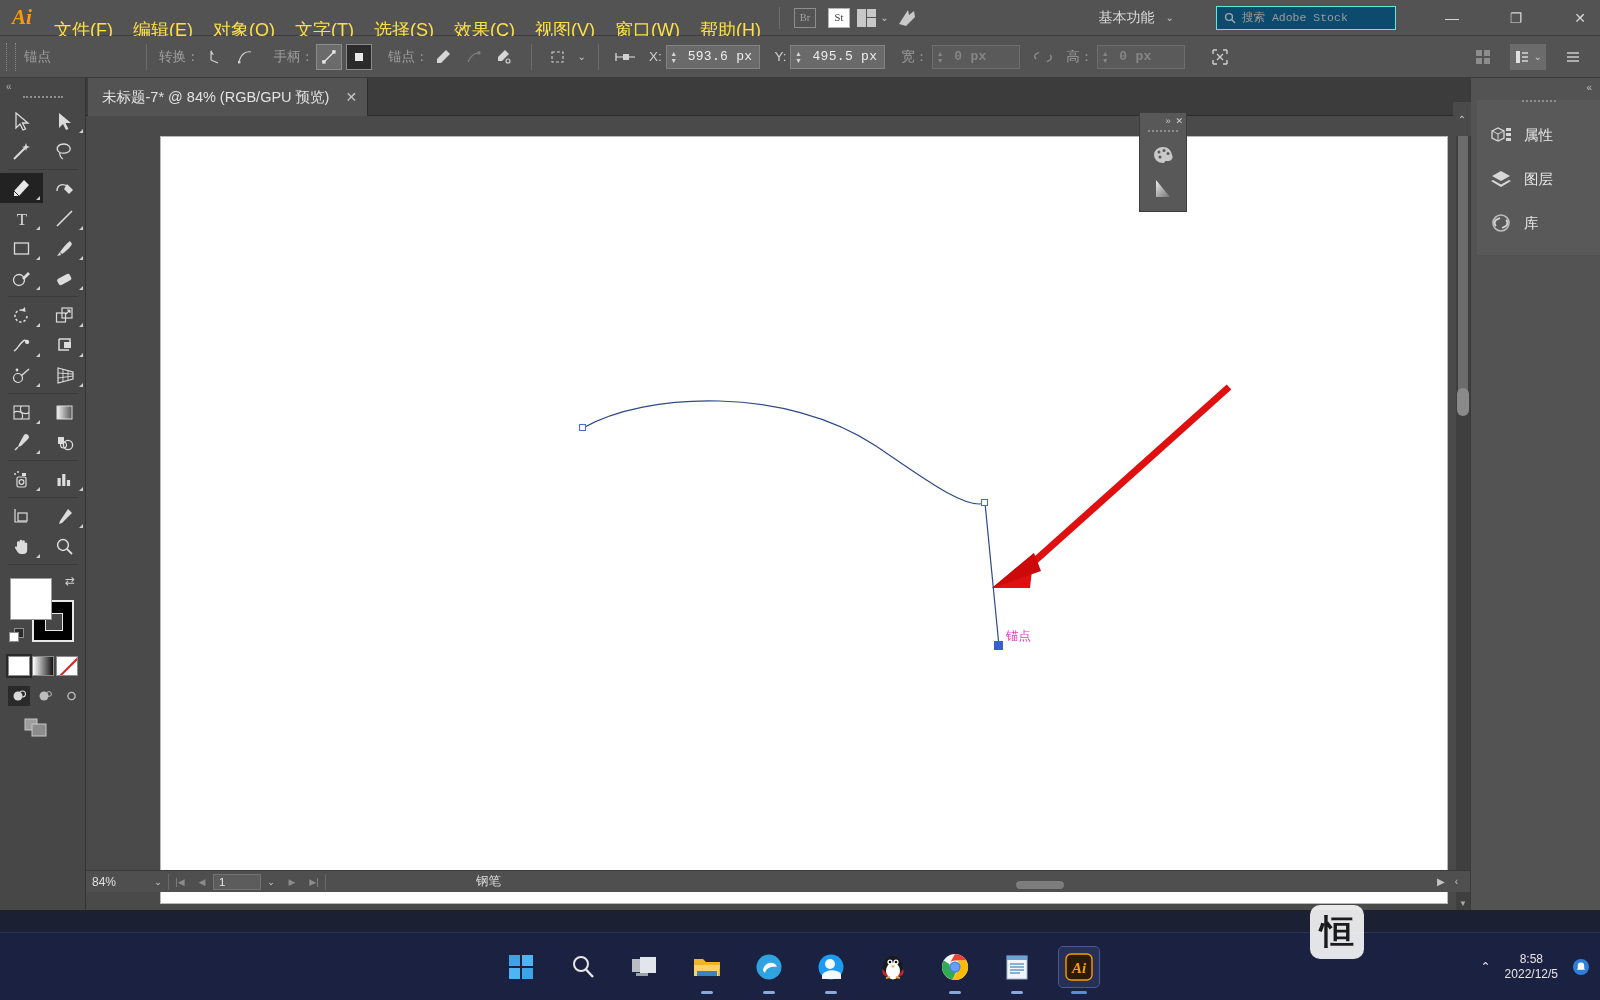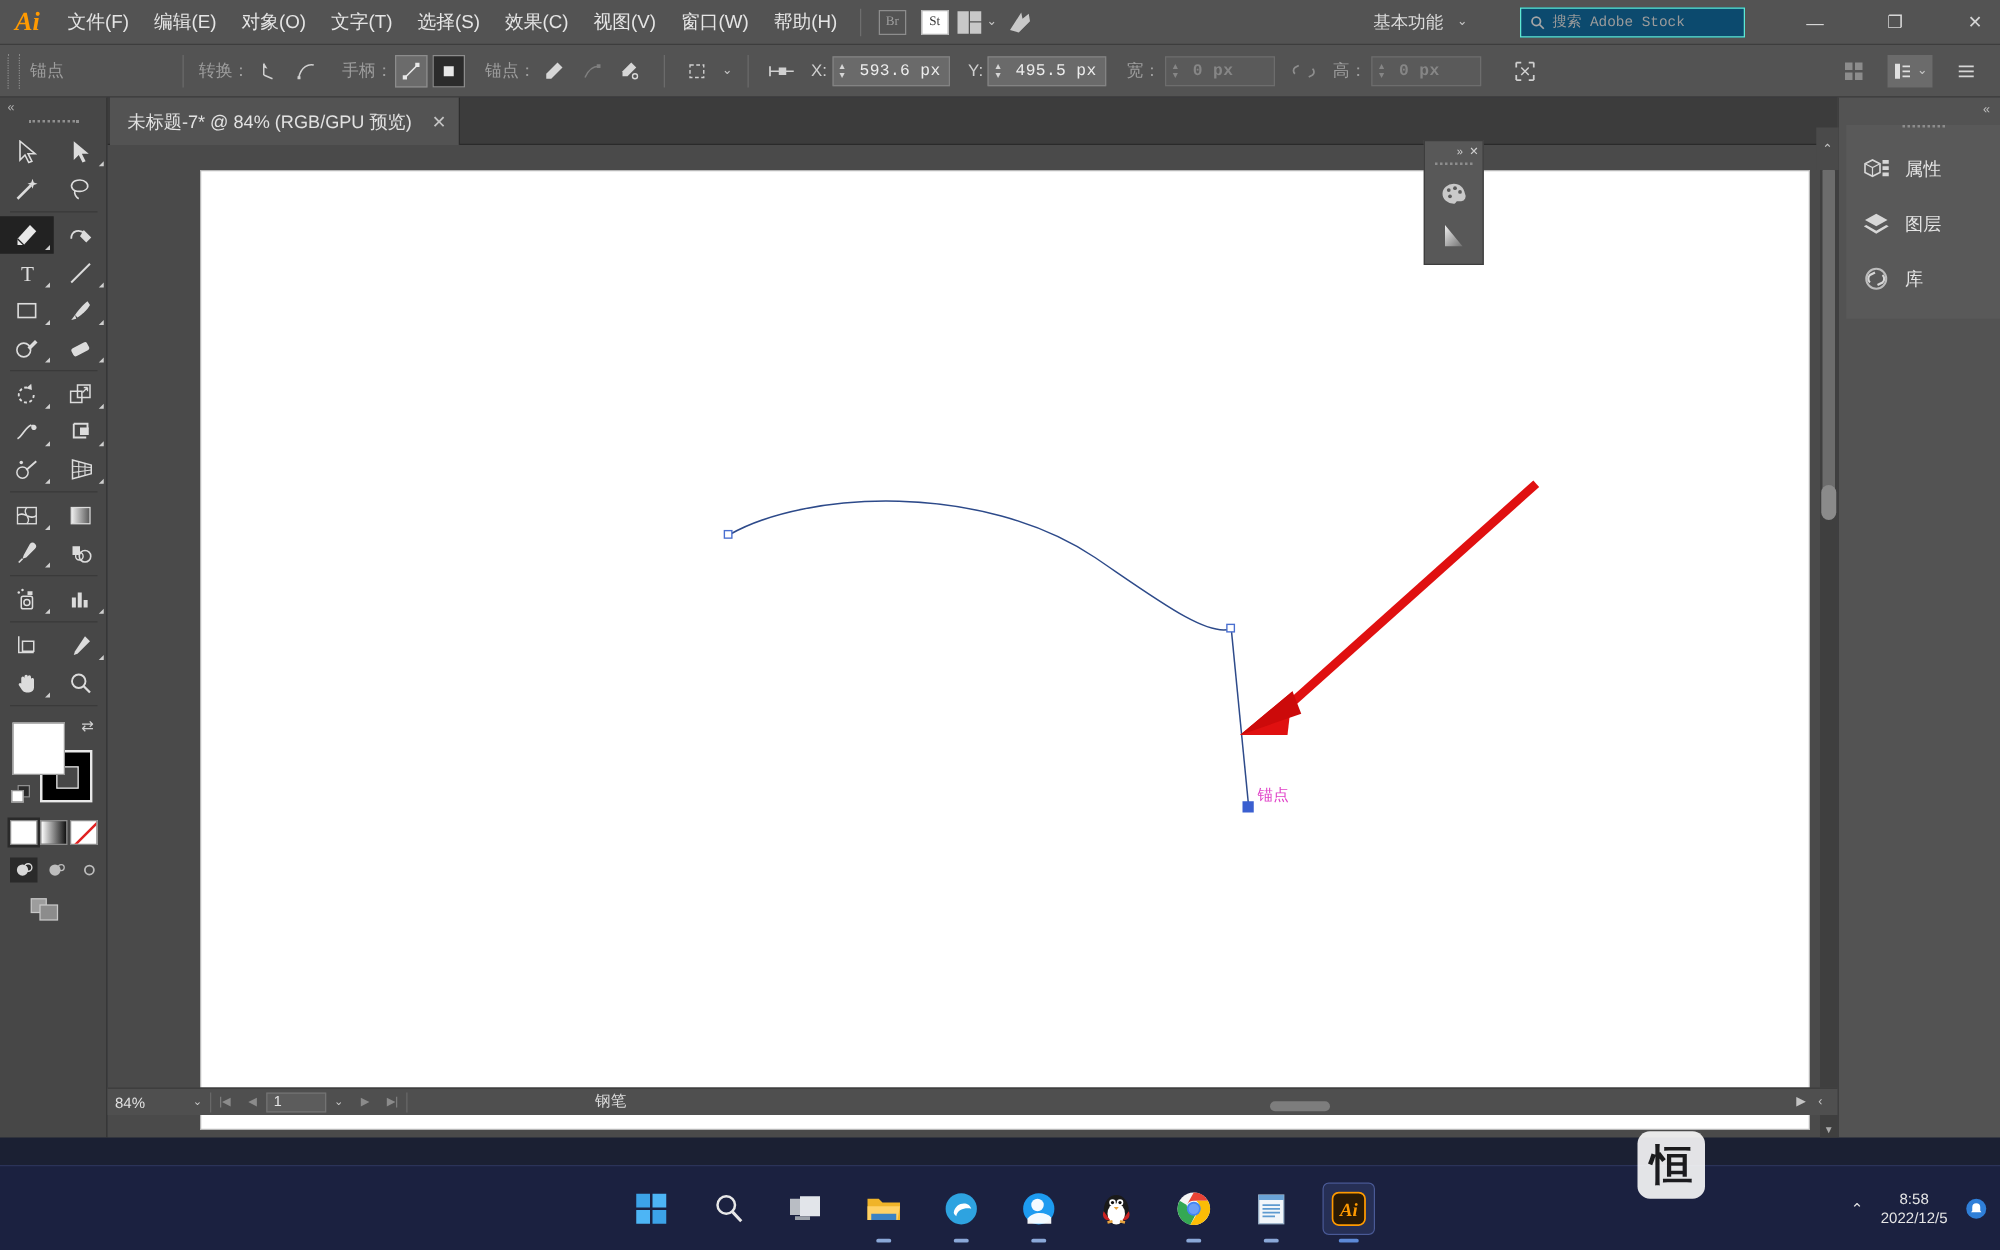--- a/index.html
+++ b/index.html
@@ -16,22 +16,22 @@
     position: absolute; left: 0; top: 0; width: 1600px; height: 36px;
     background: #535353; display: flex; align-items: center;
     border-bottom: 1px solid #3d3d3d;
   }
   .ai-logo {
     width: 44px; height: 36px; display: flex; align-items: center; justify-content: center;
     color: #ff9a00; font-size: 21px; font-style: italic; font-weight: bold;
     font-family: "Liberation Serif", serif;
   }
   .menu-item {
-    padding: 0 10px; height: 36px; line-height: 36px;
-    color: #e5e5e5; font-size: 15px; white-space: nowrap;
+    padding: 12px 10px; height: 36px; line-height: 36px;
+    color: #fde047; font-size: 18px; white-space: nowrap;
   }
   .mb-sep { width: 1px; height: 22px; background: #6e6e6e; margin: 0 8px; }
   .mb-icon {
     width: 28px; height: 24px; display: flex; align-items: center; justify-content: center;
     color: #b9b9b9; font-size: 12px; margin: 0 3px;
   }
   .btn-box {
     border: 1px solid #8d8d8d; color: #9e9e9e; font-size: 10.5px;
     width: 22px; height: 20px; display: flex; align-items: center; justify-content: center;
     font-family: "Liberation Serif", serif;

